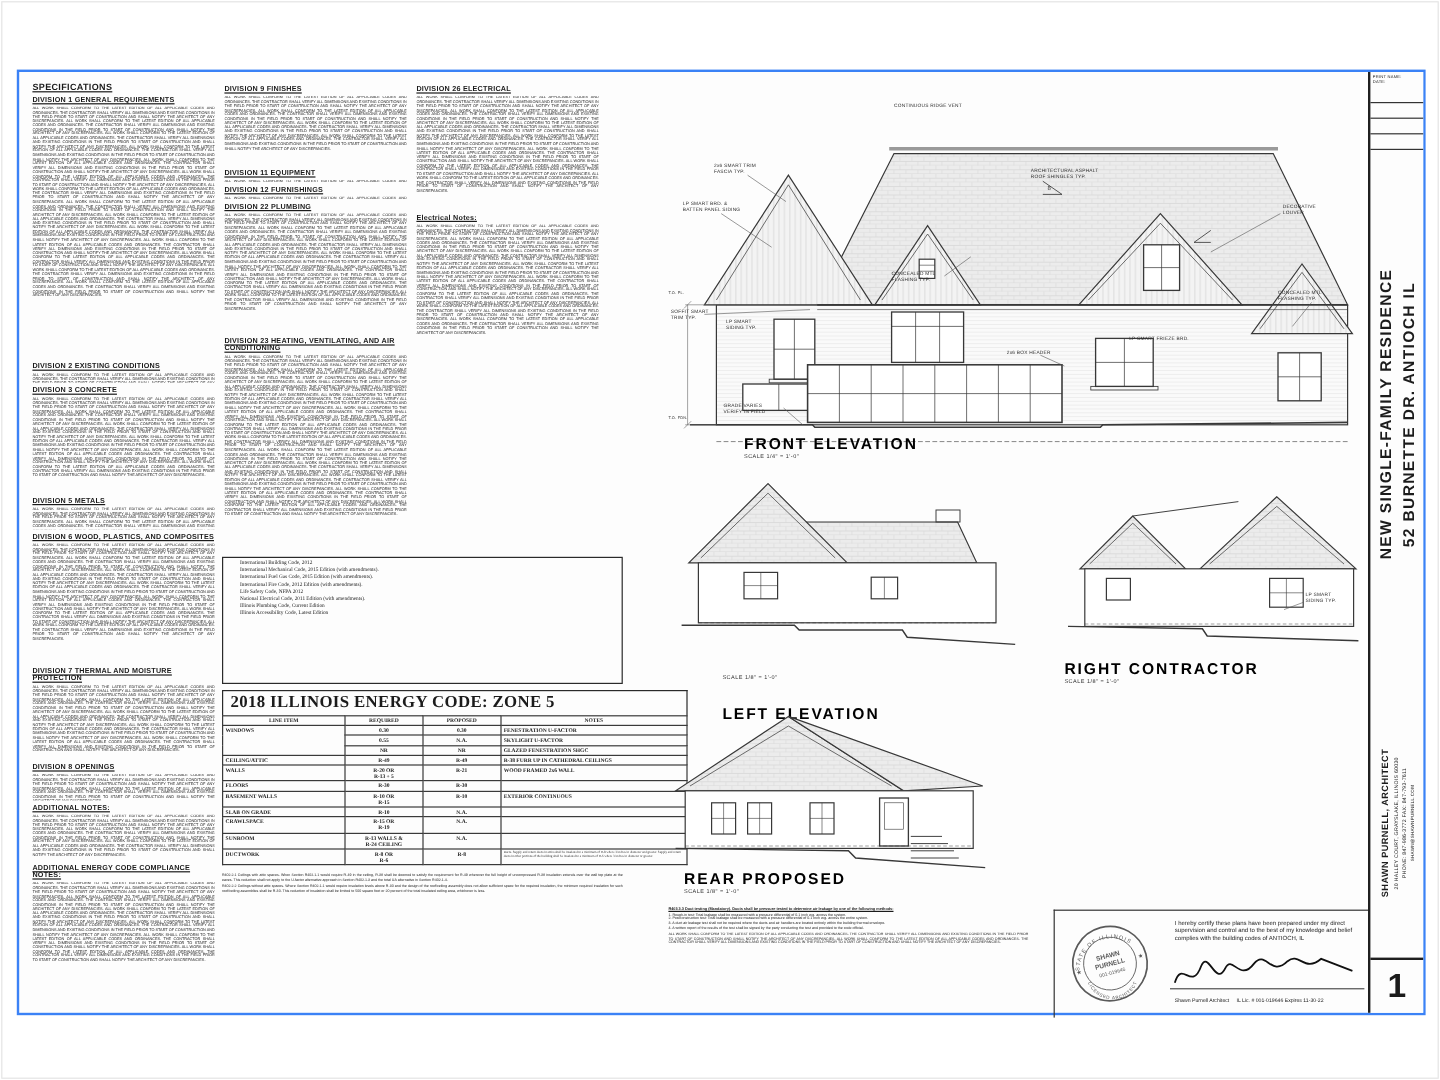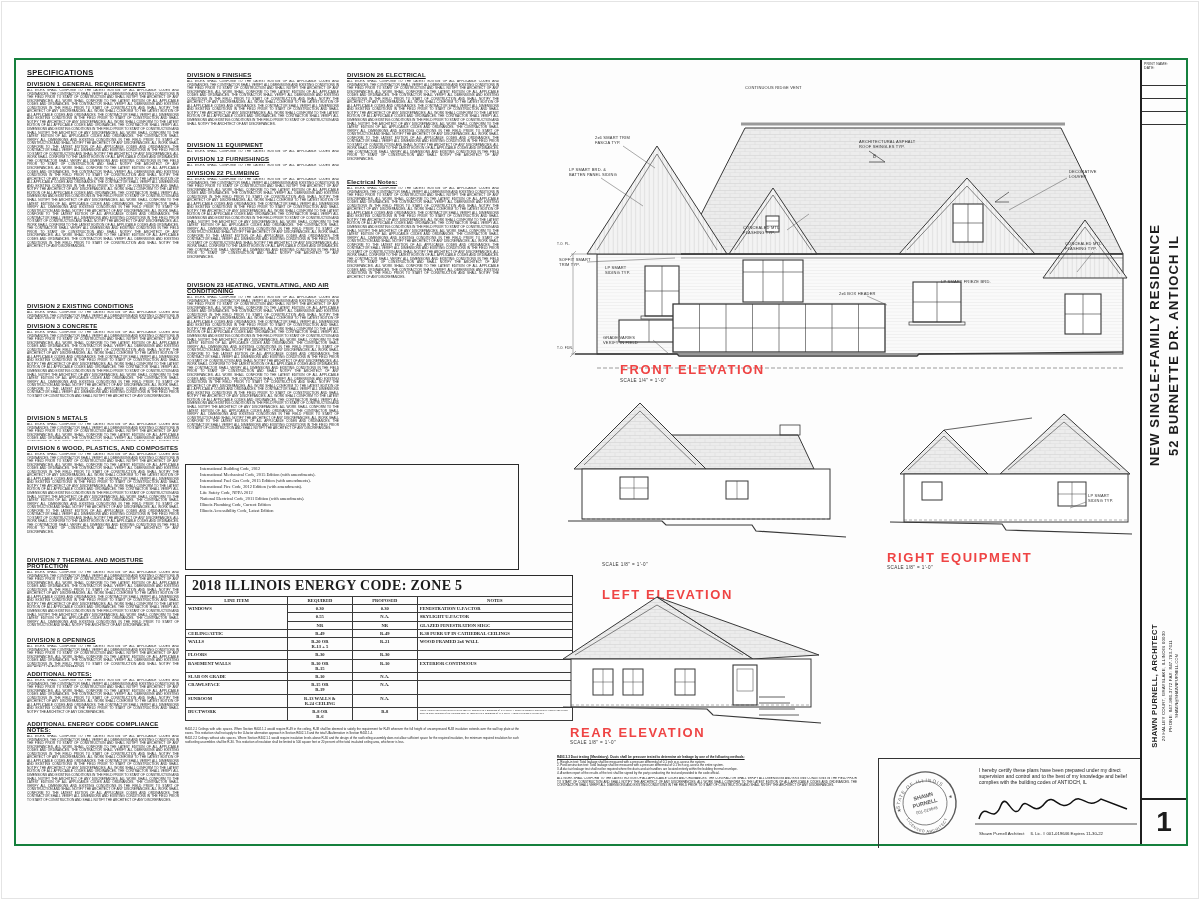--- a/index.html
+++ b/index.html
@@ -1,21 +1,21 @@
 <!DOCTYPE html>
 <html><head>
 <meta charset="utf-8">
 <style>
   * { margin:0; padding:0; box-sizing:border-box; }
   html,body { width:1200px; height:900px; background:#fff; font-family:"Liberation Sans", sans-serif; color:#1b1b1b; overflow:hidden; }
   #page { position:relative; width:1200px; height:900px; background:#fff; }
   .photo-edge { position:absolute; inset:1px; border:1px solid #e4e4e4; pointer-events:none; }
 
   
-  #sheet { position:absolute; left:14px; top:58px; width:1174px; height:788px; background:#fdfdfd; border:2px solid #15803d; }
+  #sheet { position:absolute; left:14px; top:58px; width:1174px; height:788px; background:#fdfdfd; border:2px solid #3b82f6; }
 
   
   #tstrip { position:absolute; top:0; right:0; bottom:0; width:46px; border-left:2px solid #1f1f1f; background:#fdfdfd; }
   .print-box { height:26px; border-bottom:1px solid #333; padding:2px 2px; font-size:3.4px; line-height:4.4px; letter-spacing:.2px; }
   .rev-row { height:13px; border-bottom:1px solid #333; }
   .vtext { writing-mode:vertical-rl; transform:rotate(180deg); white-space:nowrap; }
   .proj-block { position:absolute; top:150px; left:0; width:100%; height:270px; display:flex; justify-content:center; align-items:center; gap:4px; }
   .proj-l1 { font-size:13px; letter-spacing:1.1px; font-weight:bold; }
   .proj-l2 { font-size:13px; letter-spacing:1.1px; font-weight:bold; }
   .arch-block { position:absolute; top:538px; left:0; width:100%; height:176px; display:flex; justify-content:center; align-items:center; gap:2px; }
@@ -49,21 +49,21 @@
   #energy th { text-align:center; }
   #energy td.c-required, #energy td.c-proposed { text-align:center; }
   #energy td.mini { font-size:2.7px; line-height:3px; font-weight:normal; }
   .foots { position:absolute; left:169px; top:668px; width:334px; }
   .foot { font-size:3px; line-height:3.5px; color:#222; text-align:justify; margin-bottom:2px; font-family:"Liberation Sans", sans-serif; }
 
   
   .elev { position:absolute; }
   .elev svg { position:absolute; left:0; top:0; }
   .ann { position:absolute; font-size:4px; line-height:4.6px; letter-spacing:.2px; color:#2e2e2e; white-space:pre-line; }
-  .elev-label { position:absolute; font-size:13px; letter-spacing:1.6px; color:#ef4444; font-weight:bold; }
+  .elev-label { position:absolute; font-size:13px; letter-spacing:1.6px; color:#000000; font-weight:bold; }
   .elev-scale { position:absolute; font-size:4.6px; letter-spacing:.4px; color:#333; }
 
   
   #bottom-notes { position:absolute; left:541px; top:696px; width:300px; }
   .bn-head { font-size:3.2px; line-height:3.8px; font-weight:bold; text-decoration:underline; margin-bottom:1px; }
   .bn-item { font-size:3px; line-height:3.6px; color:#222; }
   .bn-greek { font-size:3px; line-height:3.5px; color:#222; text-align:justify; overflow:hidden; margin-top:2px; }
 
   
   #cert { position:absolute; left:862px; top:698px; width:266px; height:90px; border-top:1px solid #333; border-left:1px solid #333; }
@@ -385,21 +385,21 @@
           <path d="M190 80 V104 M176 92 H204" stroke-width="0.5"></path>
           <rect x="40" y="80" width="20" height="18" fill="#fff" stroke-width="1"></rect>
           <path d="M8 120 L120 122 L124 128 L250 132" stroke-width="1.2"></path>
           <path d="M22 118 H246" stroke-dasharray="3 2" stroke-width="0.4"></path>
           <path d="M204 100 L188 106" stroke="#555" stroke-width="0.5"></path>
         </g>
       </svg>
       <div class="ann" style="left:206px; top:92px; width:50px;">LP SMART
 SIDING TYP.</div>
     </div>
-    <div class="elev-label" style="left:871px; top:490px;">RIGHT EQUIPMENT</div>
+    <div class="elev-label" style="left:871px; top:490px;">RIGHT CONTRACTOR</div>
     <div class="elev-scale" style="left:871px; top:505px;">SCALE 1/8" = 1'-0"</div>
 
     <div class="elev" id="elev-rear" style="left:541px; top:525px; width:270px; height:142px;">
       <svg viewBox="0 0 270 142" width="270" height="142">
         <defs>
           <pattern id="pb-roof" width="10" height="7" patternUnits="userSpaceOnUse">
             <rect width="10" height="7" fill="#ececec"></rect>
             <path d="M0 3.5 H10 M0 7 H10" stroke="#cfcfcf" stroke-width="0.5"></path>
             <path d="M3 0 V3.5 M8 3.5 V7" stroke="#d8d8d8" stroke-width="0.5"></path>
           </pattern>
@@ -416,21 +416,21 @@
           <rect x="118" y="84" width="20" height="26" fill="#fff" stroke-width="1"></rect>
           <path d="M128 84 V110 M118 97 H138" stroke-width="0.5"></path>
           <rect x="176" y="80" width="24" height="40" fill="#fff" stroke-width="1.1"></rect>
           <rect x="180" y="84" width="16" height="22" stroke-width="0.5"></rect>
           <path d="M202 112 h26 M202 118 h31 M202 124 h36 M202 130 h40" stroke-width="0.8"></path>
           <path d="M6 122 L150 124 L156 130 L264 138" stroke-width="1.2"></path>
           <path d="M14 120 H254" stroke-dasharray="3 2" stroke-width="0.4"></path>
         </g>
       </svg>
     </div>
-    <div class="elev-label" style="left:554px; top:665px;">REAR ELEVATION</div>
+    <div class="elev-label" style="left:554px; top:665px;">REAR PROPOSED</div>
     <div class="elev-scale" style="left:554px; top:680px;">SCALE 1/8" = 1'-0"</div>
 
     <div id="bottom-notes">
       <div class="bn-head">R403.3.3 Duct testing (Mandatory). Ducts shall be pressure tested to determine air leakage by one of the following methods:</div>
       <div>
           <div class="bn-item">1. Rough-in test: Total leakage shall be measured with a pressure differential of 0.1 inch w.g. across the system.</div>
           <div class="bn-item">2. Postconstruction test: Total leakage shall be measured with a pressure differential of 0.1 inch w.g. across the entire system.</div>
           <div class="bn-item">3. A duct air leakage test shall not be required where the ducts and air handlers are located entirely within the building thermal envelope.</div>
           <div class="bn-item">4. A written report of the results of the test shall be signed by the party conducting the test and provided to the code official.</div>
         </div>

